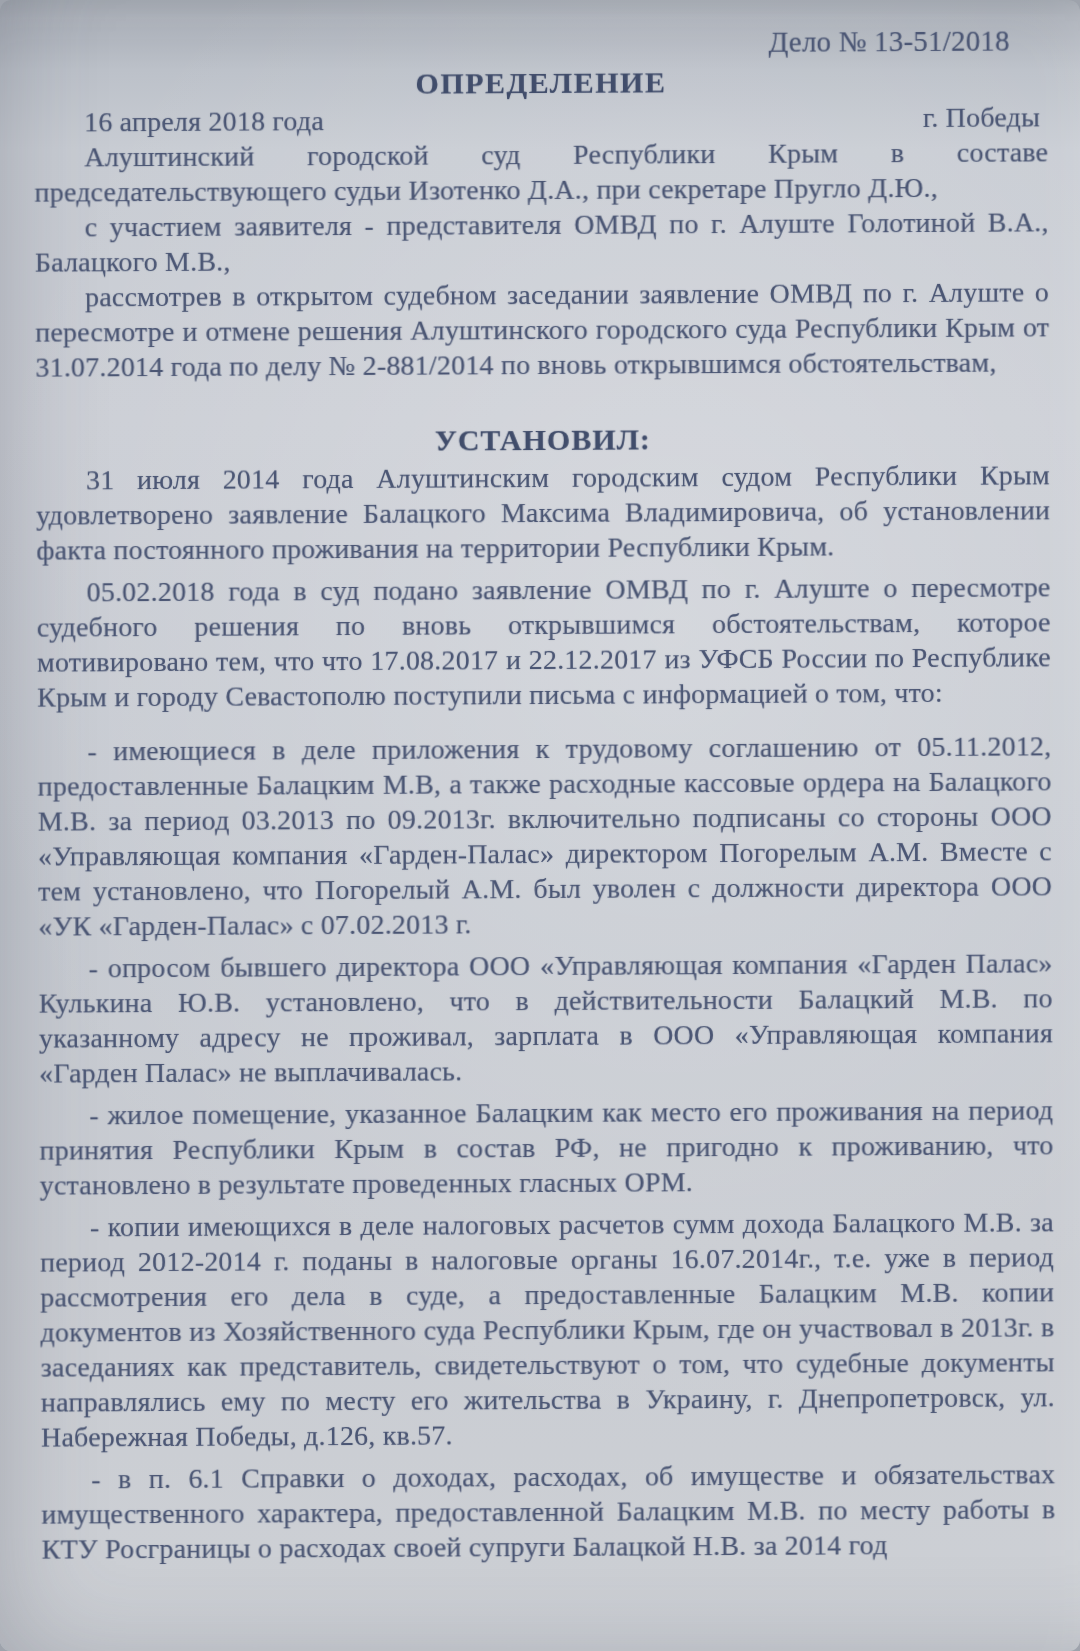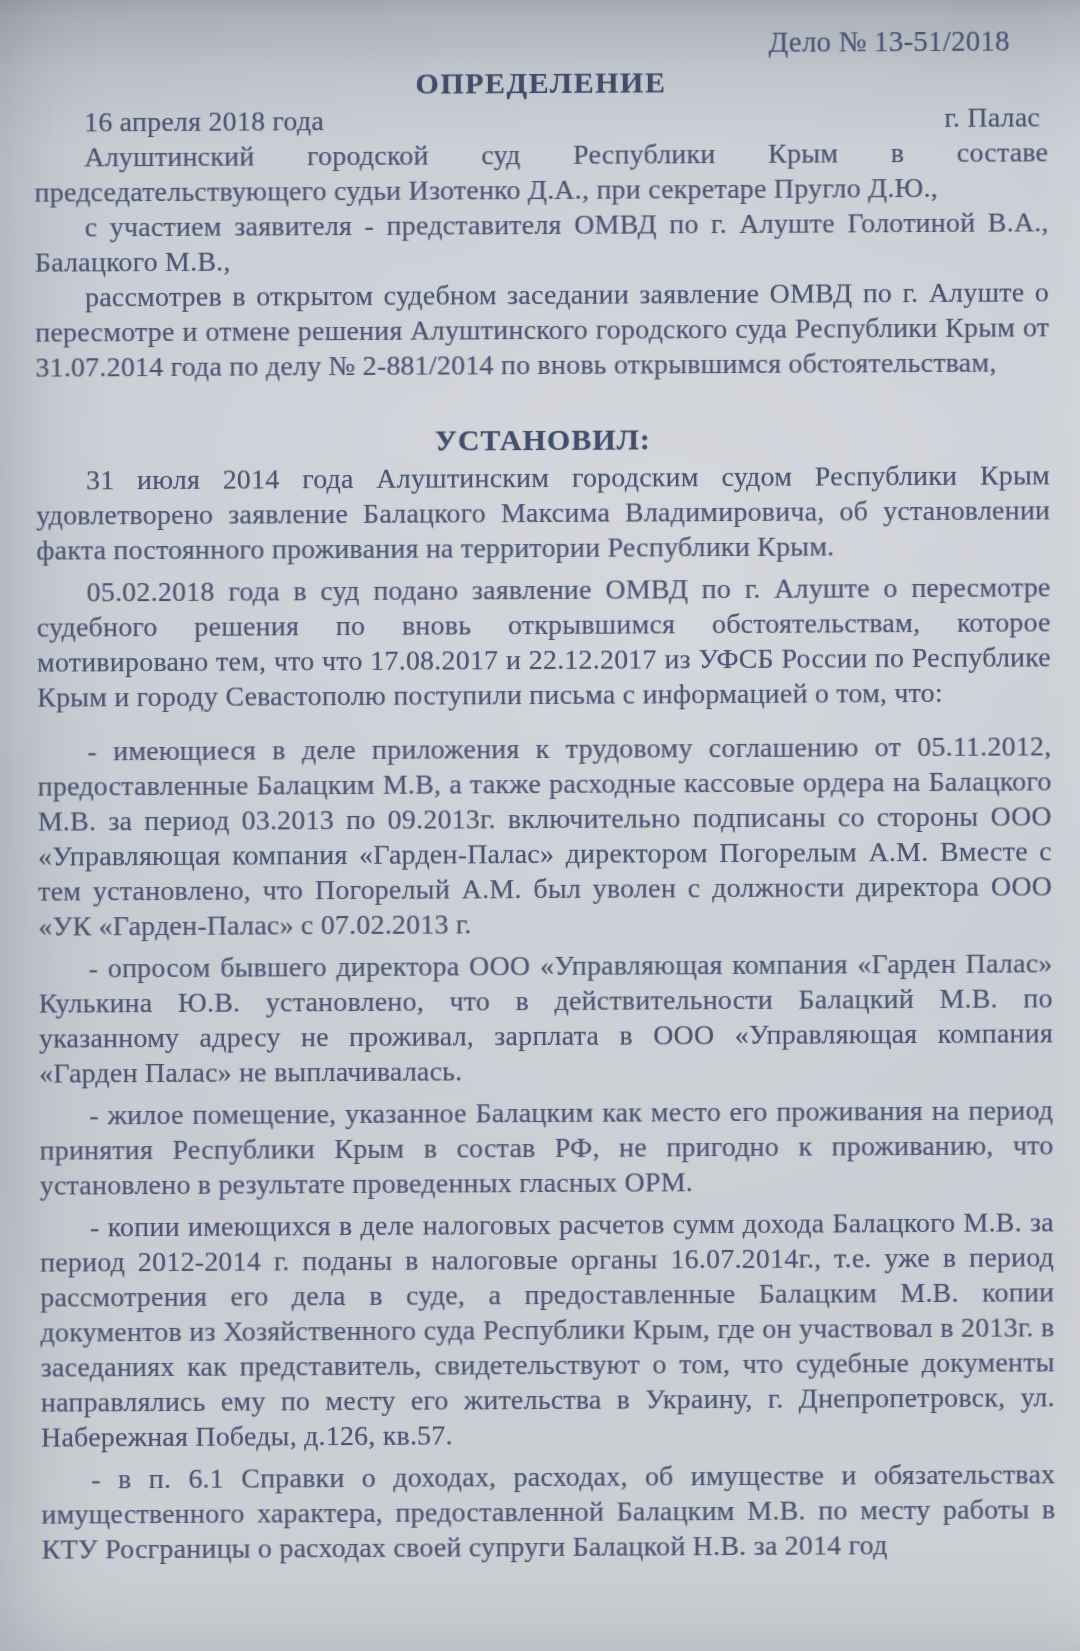--- a/index.html
+++ b/index.html
@@ -77,30 +77,30 @@
     font-weight: bold;
     font-size: 30px;
     letter-spacing: 1px;
     color: #414d6b;
     margin: 40px 0 3px 0;
   }
 </style>
 </head>
 <body>
 
-<div class="page" style="color: rgb(75, 86, 116);">
+<div class="page" style="color: rgb(75, 86, 116); border-radius: 11px;">
   <div class="sheet">
 
     <p class="case-number">Дело № 13-51/2018</p>
 
     <h1 class="doc-title">ОПРЕДЕЛЕНИЕ</h1>
 
     <div class="date-row">
       <span>16 апреля 2018 года</span>
-      <span>г. Палас</span>
+      <span>г. Победы</span>
     </div>
 
     <div class="body-text intro">
         <p>Алуштинский городской суд Республики Крым в составе председательствующего судьи Изотенко Д.А., при секретаре Пругло Д.Ю.,</p>
         <p>с участием заявителя - представителя ОМВД по г. Алуште Голотиной В.А., Балацкого М.В.,</p>
         <p>рассмотрев в открытом судебном заседании заявление ОМВД по г. Алуште о пересмотре и отмене решения Алуштинского городского суда Республики Крым от 31.07.2014 года по делу № 2-881/2014 по вновь открывшимся обстоятельствам,</p>
       </div>
 
     <h2 class="section-heading">УСТАНОВИЛ:</h2>
 

